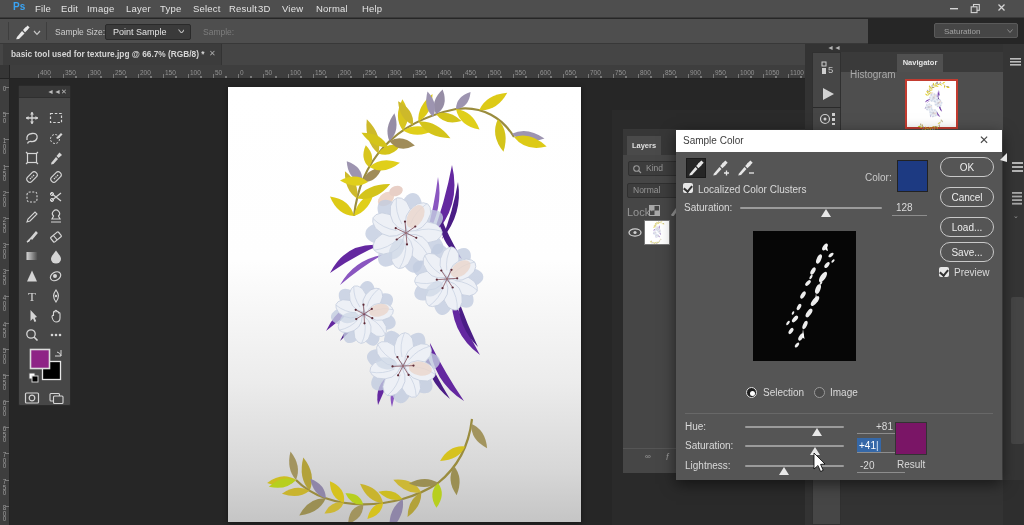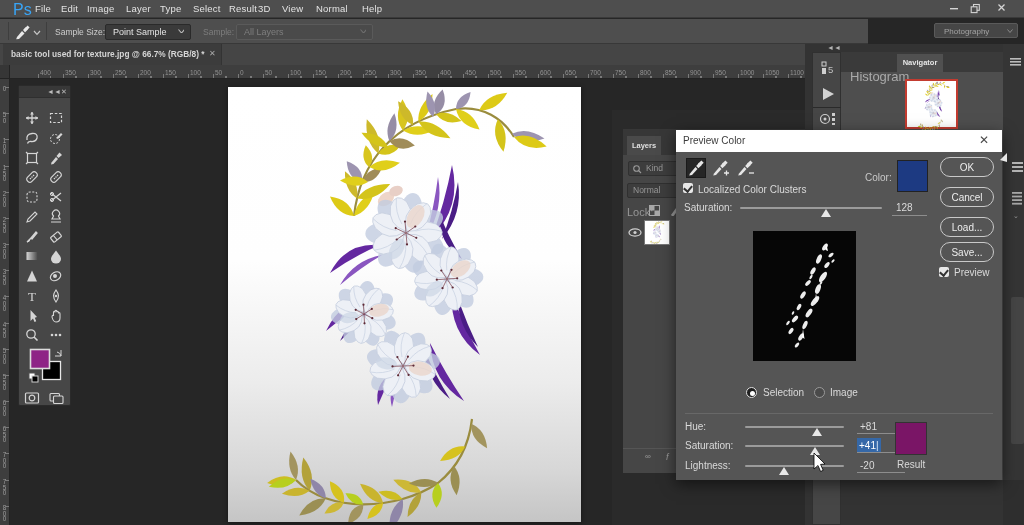--- a/index.html
+++ b/index.html
@@ -1,21 +1,21 @@
 <!DOCTYPE html>
 <html><head><meta charset="utf-8">
 <style>
 *{margin:0;padding:0;box-sizing:border-box}
 html,body{width:1024px;height:525px;overflow:hidden;background:#262626;font-family:"Liberation Sans",sans-serif;-webkit-font-smoothing:antialiased}
 .abs{position:absolute}
 #app{position:relative;width:1024px;height:525px}
 
 #menubar{position:absolute;left:0;top:0;width:1024px;height:18px;background:#4e4e4e;border-bottom:1px solid #3a3a3a}
 #menubar .mi{position:absolute;top:3px;font-size:9.5px;color:#e3e3e3;letter-spacing:.2px}
-#pslogo{position:absolute;left:13px;top:1px;font-size:16px;font-weight:normal;color:#39a4f5}
+#pslogo{position:absolute;left:13px;top:1px;font-size:10px;font-weight:bold;color:#39a4f5}
 
 #opts{position:absolute;left:0;top:19px;width:868px;height:25px;background:#4e4e4e;border-bottom:1px solid #383838}
 #opts .sep{position:absolute;top:3px;width:1px;height:18px;background:#3e3e3e}
 .olab{position:absolute;top:8px;font-size:8.5px;color:#cfcfcf}
 .combo{position:absolute;top:5px;height:16px;background:#3a3a3a;border:1px solid #2a2a2a;border-radius:2px;font-size:9px;color:#e4e4e4;line-height:14px;padding-left:7px}
 .combo .car,.dcombo .car{position:absolute;right:6px;top:4px;width:6px;height:4px}
 .dcombo{position:absolute;top:5px;height:16px;background:#4a4a4a;border:1px solid #5a5a5a;border-radius:2px;font-size:9px;color:#7e7e7e;line-height:14px;padding-left:7px}
 
 #tabbar{position:absolute;left:0;top:44px;width:1024px;height:21px;background:#454545}
 #tab1{position:absolute;left:3px;top:0;width:219px;height:21px;background:#3c3c3c;border-right:1px solid #333}
@@ -38,21 +38,21 @@
 #lpan{position:absolute;left:623px;top:129px;width:182px;height:344px;background:#464646}
 #lpan .tabrow{position:absolute;left:0;top:0;width:100%;height:26px;background:#373737}
 #ltab{position:absolute;left:4px;top:7px;width:34px;height:19px;background:#4a4a4a;color:#e0e0e0;font-size:7.5px;font-weight:bold;text-align:center;line-height:19px}
 .lfield{position:absolute;background:#3d3d3d;border:1px solid #303030;border-radius:2px;color:#969696;font-size:8.5px;line-height:13px;padding-left:5px}
 
 #dock{position:absolute;left:805px;top:44px;width:219px;height:481px;background:#333333}
 #strip{position:absolute;left:812px;top:52px;width:29px;height:473px;background:#464646;border:1px solid #303030}
 #hnav{position:absolute;left:841px;top:52px;width:162px;height:428px;background:#4e4e4e}
 #hnav .tabs{position:absolute;left:0;top:0;width:100%;height:20px;background:#3a3a3a}
 #navtab{position:absolute;left:56px;top:2px;width:46px;height:18px;background:#505050;color:#e6e6e6;font-size:7.5px;font-weight:bold;text-align:center;line-height:18px}
-#histtab{position:absolute;left:9px;top:17px;color:#a9a9a9;font-size:13px}
+#histtab{position:absolute;left:9px;top:17px;color:#a9a9a9;font-size:10px}
 #farright{position:absolute;left:1003px;top:44px;width:21px;height:481px;background:#353535}
 
 #dlg{position:absolute;left:676px;top:130px;width:326px;height:350px;background:#555555;box-shadow:0 4px 14px rgba(0,0,0,.55)}
 #dlgtitle{position:absolute;left:0;top:0;width:326px;height:22px;background:#ffffff}
 #dlgtitle span{position:absolute;left:7px;top:5px;font-size:10px;color:#3c3c3c}
 #dlgtitle .x{position:absolute;left:303px;top:3px;font-size:12px;color:#4a4a4a}
 .dl{position:absolute;font-size:10px;color:#dadada}
 .pill{position:absolute;width:54px;height:20px;border:1px solid #c9c9c9;border-radius:10px;color:#ececec;font-size:10px;text-align:center;line-height:19px}
 .track{position:absolute;height:2px;background:#9b9b9b;border-radius:1px}
 .thumbtri{position:absolute;width:0;height:0;border-left:5px solid transparent;border-right:5px solid transparent;border-bottom:8px solid #e8e8e8}
@@ -95,27 +95,22 @@
         <path d="M1 1 L4 4.4 L7 1" stroke="#c6c6c6" stroke-width="1.2" fill="none"></path>
       </svg>
     <div class="sep" style="left:46px"></div>
     <span class="olab" style="left:55px">Sample Size:</span>
     <div class="combo" style="left:105px;width:86px">Point Sample
       <svg class="car" width="7" height="5">
           <path d="M0.5 0.5 L3.5 4 L6.5 0.5" stroke="#bbb" stroke-width="1.1" fill="none"></path>
         </svg>
     </div>
     <span class="olab" style="left:203px;color:#7e7e7e">Sample:</span>
-    <div class="dcombo" style="left:236px;width:137px">All Layers
-      <svg class="car" width="7" height="5">
-          <path d="M0.5 0.5 L3.5 4 L6.5 0.5" stroke="#6e6e6e" stroke-width="1.1" fill="none"></path>
-        </svg>
-    </div>
     <div class="abs" style="left:934px;top:4px;width:84px;height:15px;background:#464646;border:1px solid #5a5a5a;border-radius:2px">
-      <span style="position:absolute;left:9px;top:3px;font-size:8px;color:#a2a2a2">Photography</span>
+      <span style="position:absolute;left:9px;top:3px;font-size:8px;color:#a2a2a2">Saturation</span>
       <svg style="position:absolute;right:4px;top:5px" width="6" height="5">
           <path d="M0.5 0.5 L3 3.5 L5.5 0.5" stroke="#8a8a8a" stroke-width="1" fill="none"></path>
         </svg>
     </div>
   </div>
 
   <div id="tabbar">
     <div id="tab1">
         <span>basic tool used for  texture.jpg @ 66.7% (RGB/8) *</span>
         <span class="x">✕</span>
@@ -1029,21 +1024,21 @@
       <rect y="7.2" width="10" height="1.8" fill="#a8a8a8"></rect>
       <rect y="10.8" width="10" height="1.8" fill="#a8a8a8"></rect>
     </svg>
     <span class="abs" style="left:10px;top:168px;font-size:7px;color:#9a9a9a">⌄</span>
     <div class="abs" style="left:8px;top:253px;width:13px;height:147px;background:#454545;border-radius:2px"></div>
     <div class="abs" style="left:0px;top:436px;width:21px;height:89px;background:#2e2e2e"></div>
   </div>
 
   <div id="dlg">
     <div id="dlgtitle">
-      <span>Preview Color</span>
+      <span>Sample Color</span>
       <span class="x">✕</span>
     </div>
     <div class="abs" style="left:10px;top:28px;width:20px;height:20px;background:#262626;border:1px solid #1a1a1a"></div>
     <svg class="abs" style="left:10px;top:28px" width="20" height="20" viewBox="0 0 20 20">
       <path d="M4 15.5 L9.5 9 L11.5 11 L6 17 L3.2 17.4 Z" fill="#e6e6e6"></path>
       <path d="M10.2 8 L13 4.8 L15.5 7.3 L12.4 10.2 Z" fill="#e6e6e6"></path>
       <path d="M12.2 5.6 l3.2-3.2 2.3 2.3 -3.2 3.2 Z" fill="#e6e6e6"></path>
     </svg>
     <svg class="abs" style="left:34px;top:28px" width="20" height="20" viewBox="0 0 20 20">
       <path d="M4 15.5 L9.5 9 L11.5 11 L6 17 L3.2 17.4 Z" fill="#e6e6e6"></path>
@@ -1101,21 +1096,21 @@
       </svg></div>
     <div class="abs" style="left:70px;top:257px;width:11px;height:11px;border-radius:50%;background:#1f1f1f;border:1.5px solid #e0e0e0"></div>
     <div class="abs" style="left:74px;top:261px;width:5px;height:5px;border-radius:50%;background:#fff"></div>
     <span class="dl" style="left:87px;top:257px">Selection</span>
     <div class="abs" style="left:138px;top:257px;width:11px;height:11px;border-radius:50%;background:#4a4a4a;border:1.5px solid #9a9a9a"></div>
     <span class="dl" style="left:154px;top:257px">Image</span>
     <div class="abs" style="left:9px;top:283px;width:308px;height:1px;background:#686868"></div>
     <span class="dl" style="left:9px;top:291px">Hue:</span>
     <div class="track" style="left:69px;top:296px;width:99px"></div>
     <div class="thumbtri" style="left:136px;top:298px"></div>
-    <span class="dl" style="left:184px;top:291px">+81</span>
+    <span class="dl" style="left:200px;top:291px">+81</span>
     <div class="uline" style="left:181px;top:303px;width:48px"></div>
     <span class="dl" style="left:9px;top:310px">Saturation:</span>
     <div class="track" style="left:69px;top:315px;width:99px"></div>
     <div class="thumbtri" style="left:134px;top:317px"></div>
     <div class="abs" style="left:181px;top:308px;width:24px;height:14px;background:#3568a8"></div>
     <span class="dl" style="left:183px;top:310px;color:#fff">+41<span style="color:#dce9f7">|</span></span>
     <div class="uline" style="left:181px;top:322px;width:48px"></div>
     <span class="dl" style="left:9px;top:330px">Lightness:</span>
     <div class="track" style="left:69px;top:335px;width:99px"></div>
     <div class="thumbtri" style="left:103px;top:337px"></div>

